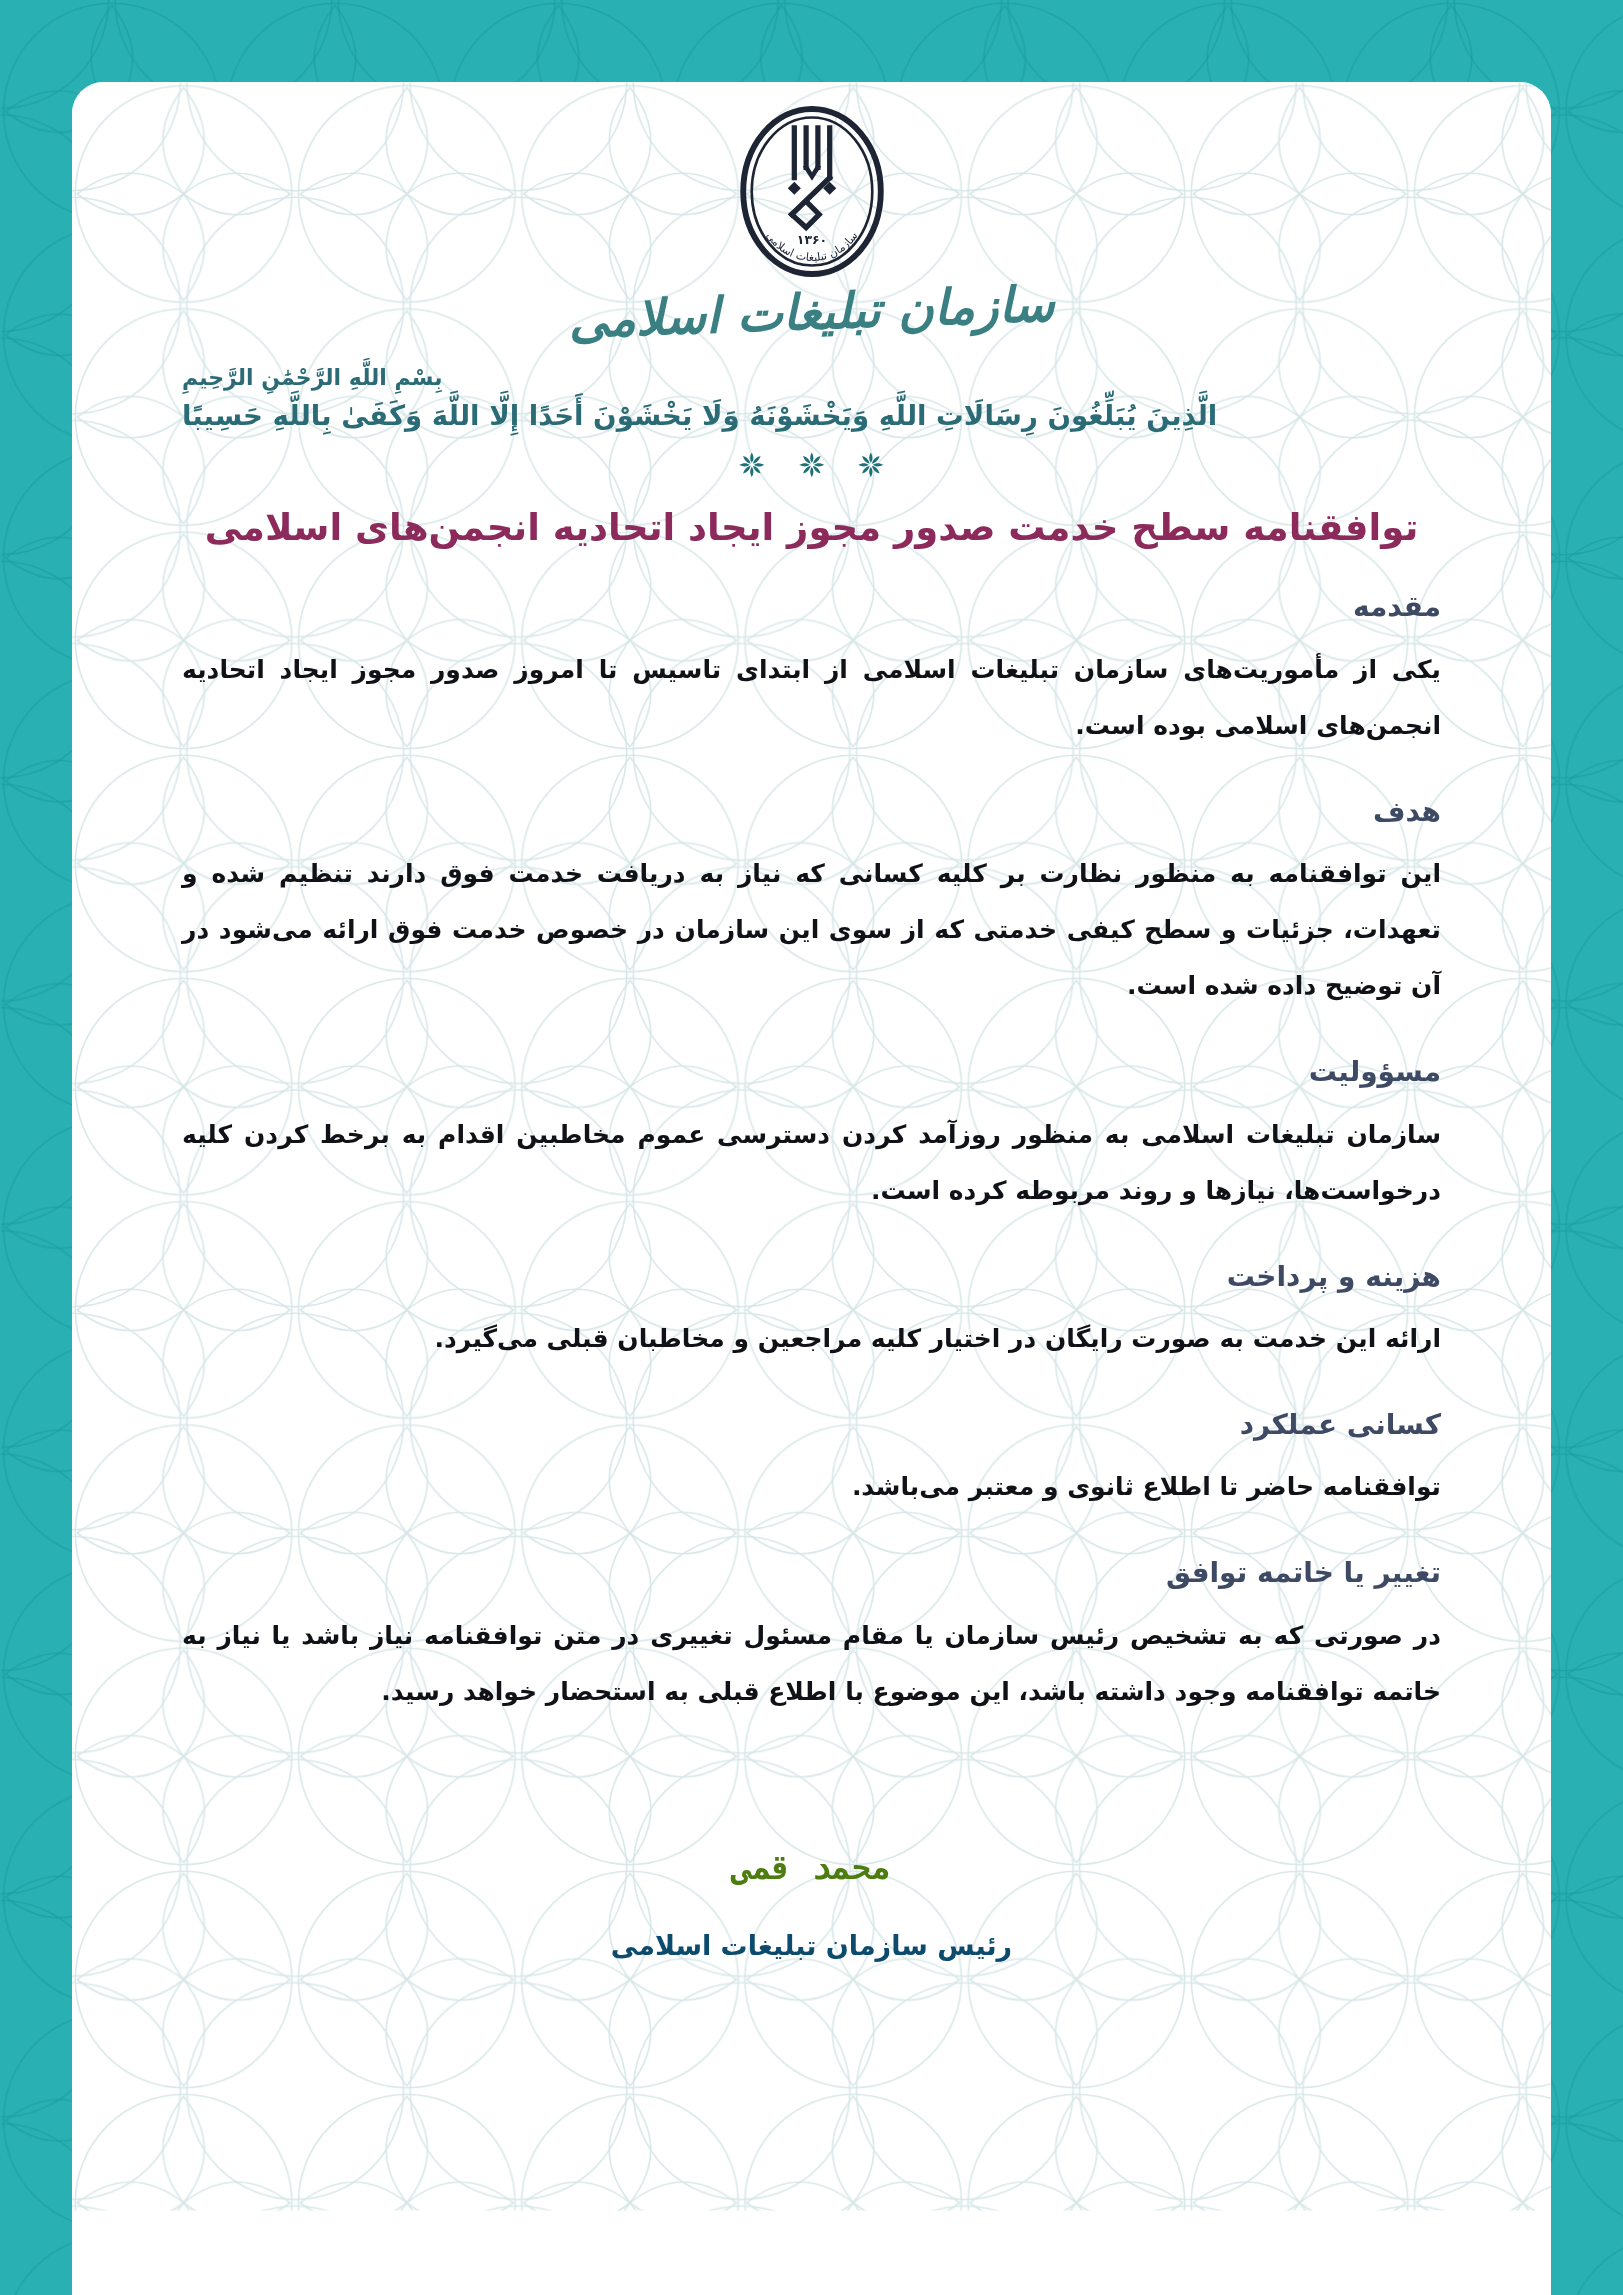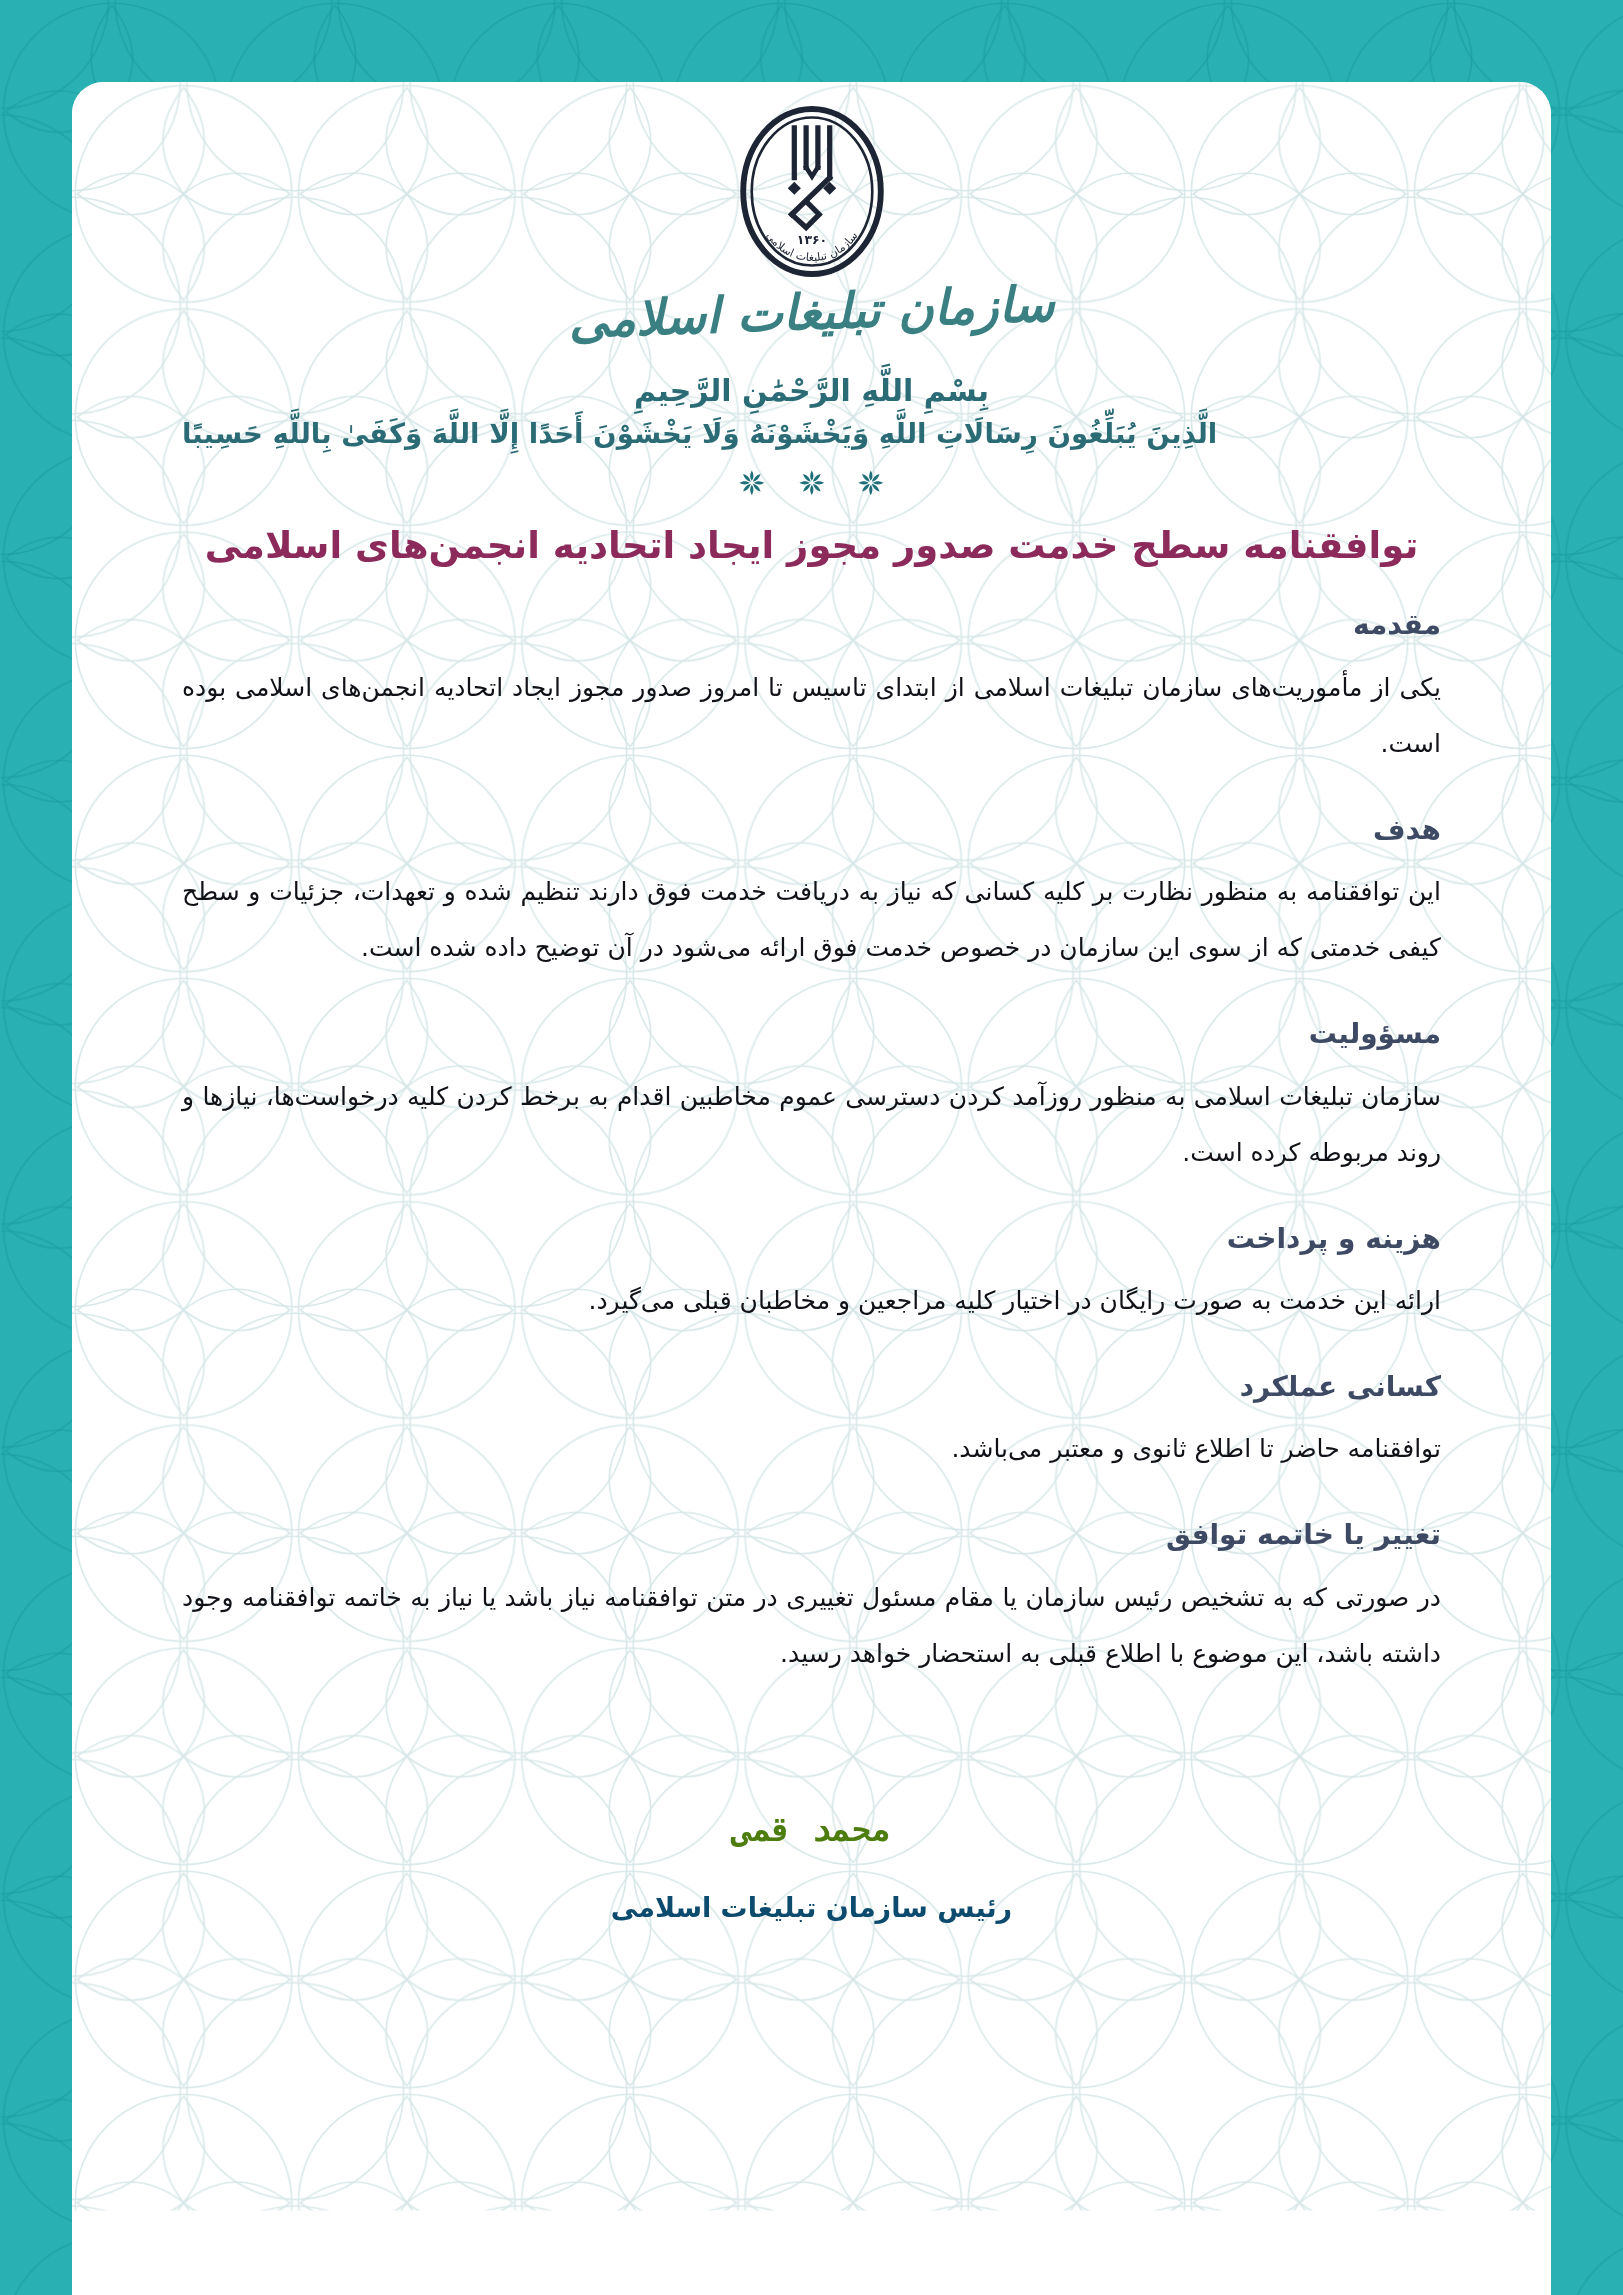--- a/index.html
+++ b/index.html
@@ -38,25 +38,25 @@
     text-align: center;
     font-size: 49px;
     font-weight: bold;
     font-style: italic;
     color: #3a7f82;
     margin-top: 2.6px;
     transform: rotate(-2deg);
   }
 
   .bismillah {
-    text-align: center;
-    font-size: 30px;
+    text-align: left;
+    font-size: 22px;
     font-weight: bold;
     color: #2b6b76;
-    margin-top: 32px;
+    margin-top: 24px;
   }
   .verse {
     text-align: left;
     font-size: 27.6px;
     font-weight: bold;
     color: #2b6b76;
     margin-top: 9.2px;
   }
 
   .ornament { text-align: center; margin-top: 19.7px; height: 30px; }
@@ -73,21 +73,21 @@
 
   .section-heading {
     font-size: 28px;
     font-weight: bold;
     color: #3e4a64;
     margin-top: 41px;
     text-align: right;
   }
   .section-body {
     font-size: 25px;
-    font-weight: normal;
+    font-weight: bold;
     color: #101218;
     line-height: 56px;
     margin-top: 18.4px;
     text-align: justify;
     text-align-last: right;
   }
 
   .signature { text-align: center; margin-top: 128px; }
   .signature-name {
     font-size: 33px;

